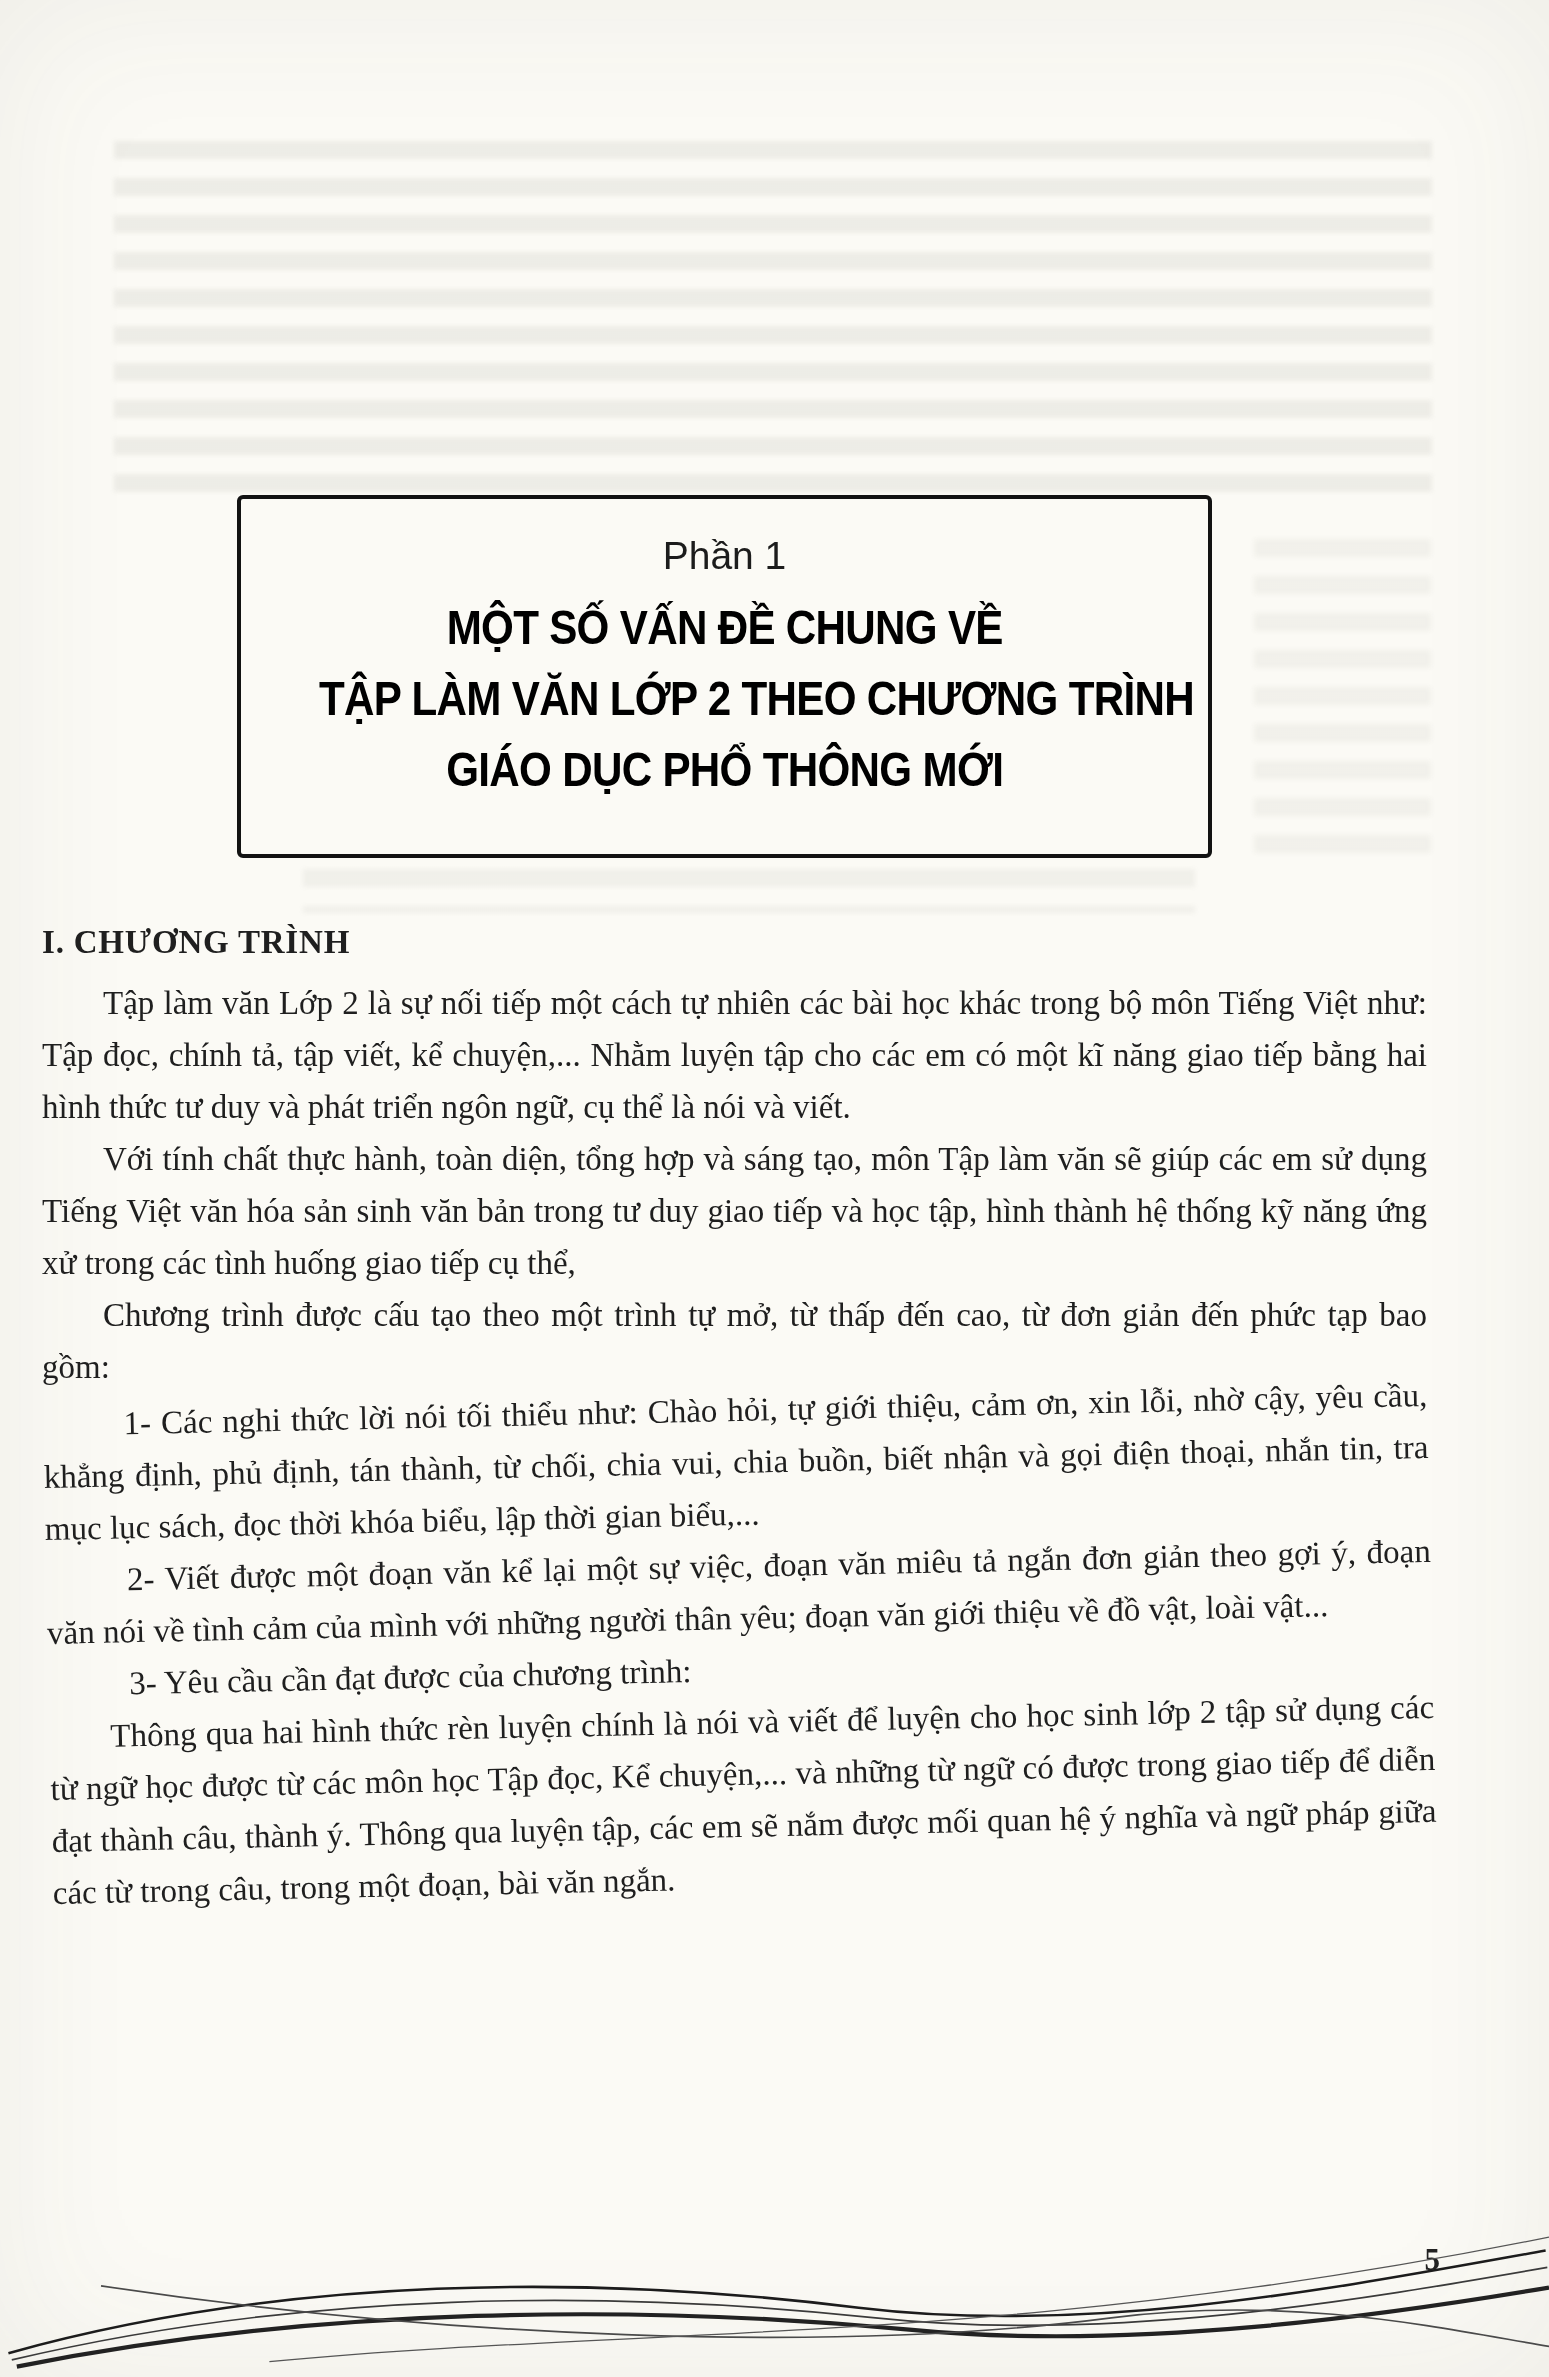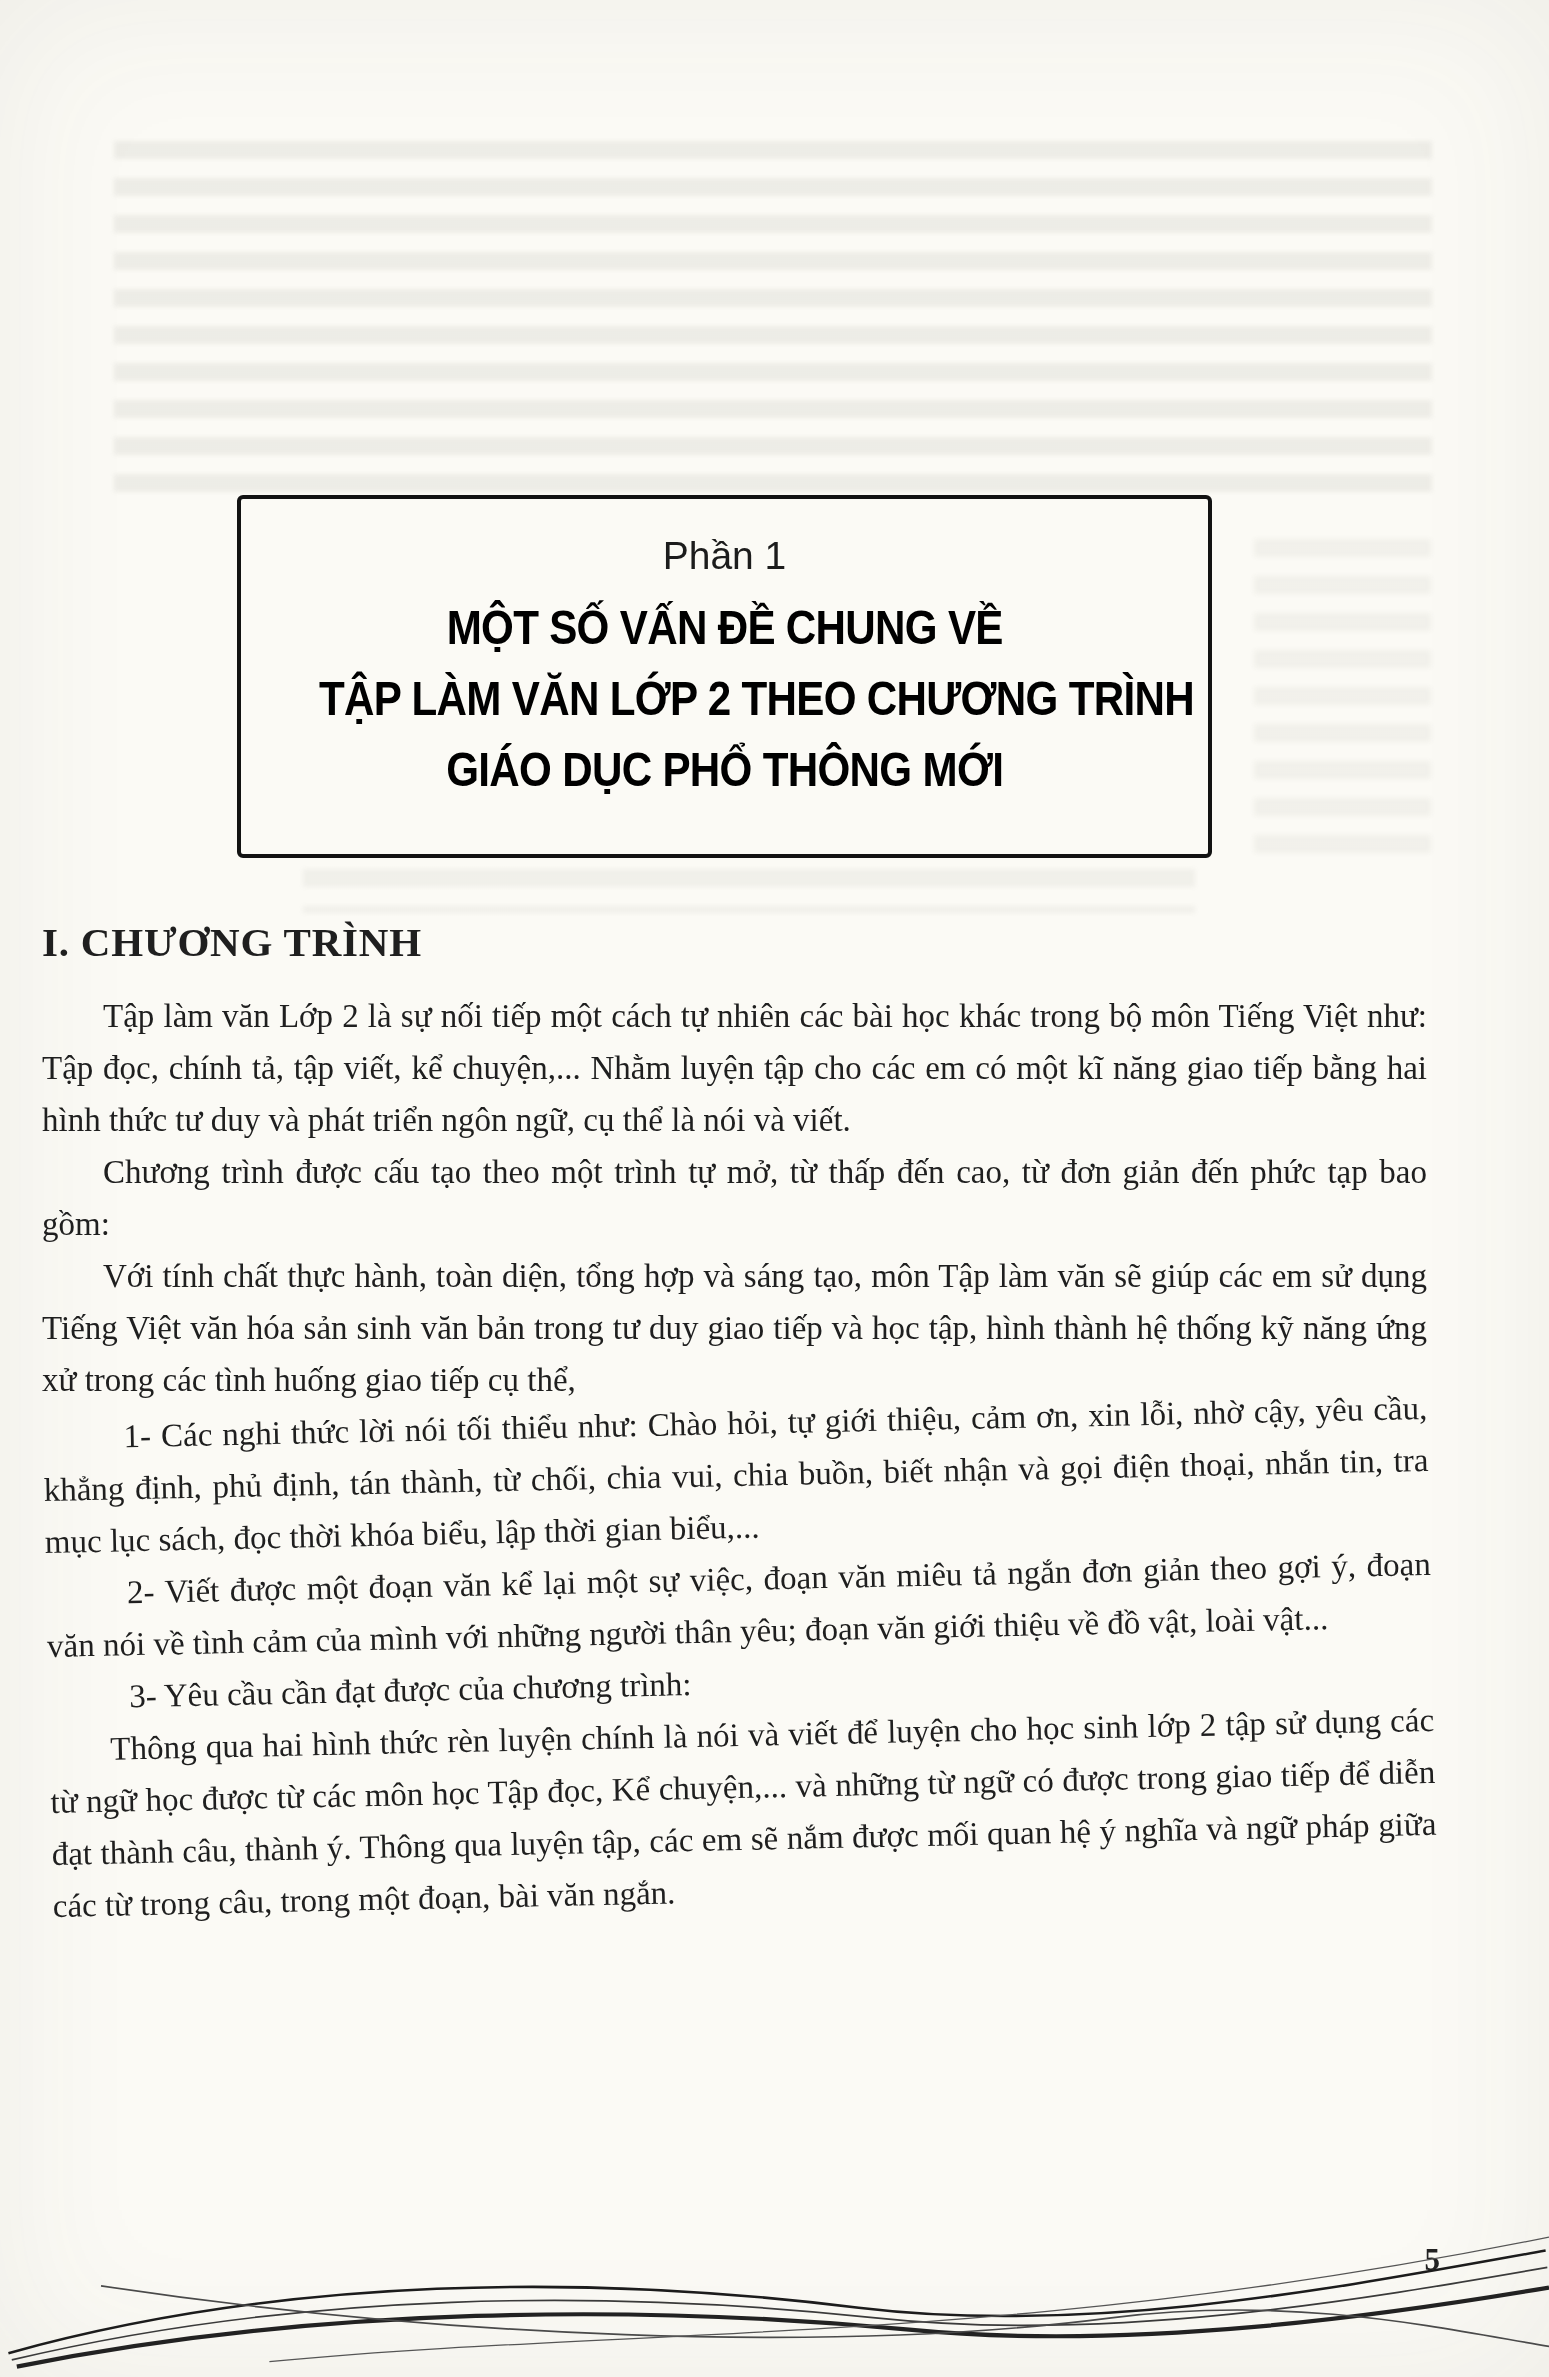--- a/index.html
+++ b/index.html
@@ -69,23 +69,23 @@
   .content {
     position: absolute;
     left: 42px;
     top: 916px;
     width: 1385px;
     font-size: 33px;
     line-height: 52px;
     text-align: justify;
   }
   .heading {
-    font-size: 41px;
+    font-size: 33px;
     font-weight: 700;
-    margin: 0 0 22px 0;
+    margin: 0 0 9px 0;
     text-align: left;
     letter-spacing: 0.8px;
   }
   .content p { margin: 0; }
   .para { text-indent: 61px; }
   .item { margin-left: 91px; text-indent: 81px; }
   
   .tilt {
     transform: rotate(-1.25deg);
     transform-origin: 51px 0;
@@ -122,22 +122,22 @@
     <div class="part-label">Phần 1</div>
     <div class="title-line">MỘT SỐ VẤN ĐỀ CHUNG VỀ</div>
     <div class="title-line">TẬP LÀM VĂN LỚP 2 THEO CHƯƠNG TRÌNH</div>
     <div class="title-line">GIÁO DỤC PHỔ THÔNG MỚI</div>
   </div>
 
   <div class="content">
     <h2 class="heading">I. CHƯƠNG TRÌNH</h2>
 
     <p class="para">Tập làm văn Lớp 2 là sự nối tiếp một cách tự nhiên các bài học khác trong bộ môn Tiếng Việt như: Tập đọc, chính tả, tập viết, kể chuyện,... Nhằm luyện tập cho các em có một kĩ năng giao tiếp bằng hai hình thức tư duy và phát triển ngôn ngữ, cụ thể là nói và viết.</p>
+    <p class="para">Với tính chất thực hành, toàn diện, tổng hợp và sáng tạo, môn Tập làm văn sẽ giúp các em sử dụng Tiếng Việt văn hóa sản sinh văn bản trong tư duy giao tiếp và học tập, hình thành hệ thống kỹ năng ứng xử trong các tình huống giao tiếp cụ thể,</p>
     <p class="para">Chương trình được cấu tạo theo một trình tự mở, từ thấp đến cao, từ đơn giản đến phức tạp bao gồm:</p>
-    <p class="para">Với tính chất thực hành, toàn diện, tổng hợp và sáng tạo, môn Tập làm văn sẽ giúp các em sử dụng Tiếng Việt văn hóa sản sinh văn bản trong tư duy giao tiếp và học tập, hình thành hệ thống kỹ năng ứng xử trong các tình huống giao tiếp cụ thể,</p>
 
     <div class="tilt">
       <p class="item">1- Các nghi thức lời nói tối thiểu như: Chào hỏi, tự giới thiệu, cảm ơn, xin lỗi, nhờ cậy, yêu cầu, khẳng định, phủ định, tán thành, từ chối, chia vui, chia buồn, biết nhận và gọi điện thoại, nhắn tin, tra mục lục sách, đọc thời khóa biểu, lập thời gian biểu,...</p>
       <p class="item">2- Viết được một đoạn văn kể lại một sự việc, đoạn văn miêu tả ngắn đơn giản theo gợi ý, đoạn văn nói về tình cảm của mình với những người thân yêu; đoạn văn giới thiệu về đồ vật, loài vật...</p>
       <p class="item">3- Yêu cầu cần đạt được của chương trình:</p>
       <p class="para">Thông qua hai hình thức rèn luyện chính là nói và viết để luyện cho học sinh lớp 2 tập sử dụng các từ ngữ học được từ các môn học Tập đọc, Kể chuyện,... và những từ ngữ có được trong giao tiếp để diễn đạt thành câu, thành ý. Thông qua luyện tập, các em sẽ nắm được mối quan hệ ý nghĩa và ngữ pháp giữa các từ trong câu, trong một đoạn, bài văn ngắn.</p>
     </div>
   </div>
 
   <div class="page-number">5</div>

